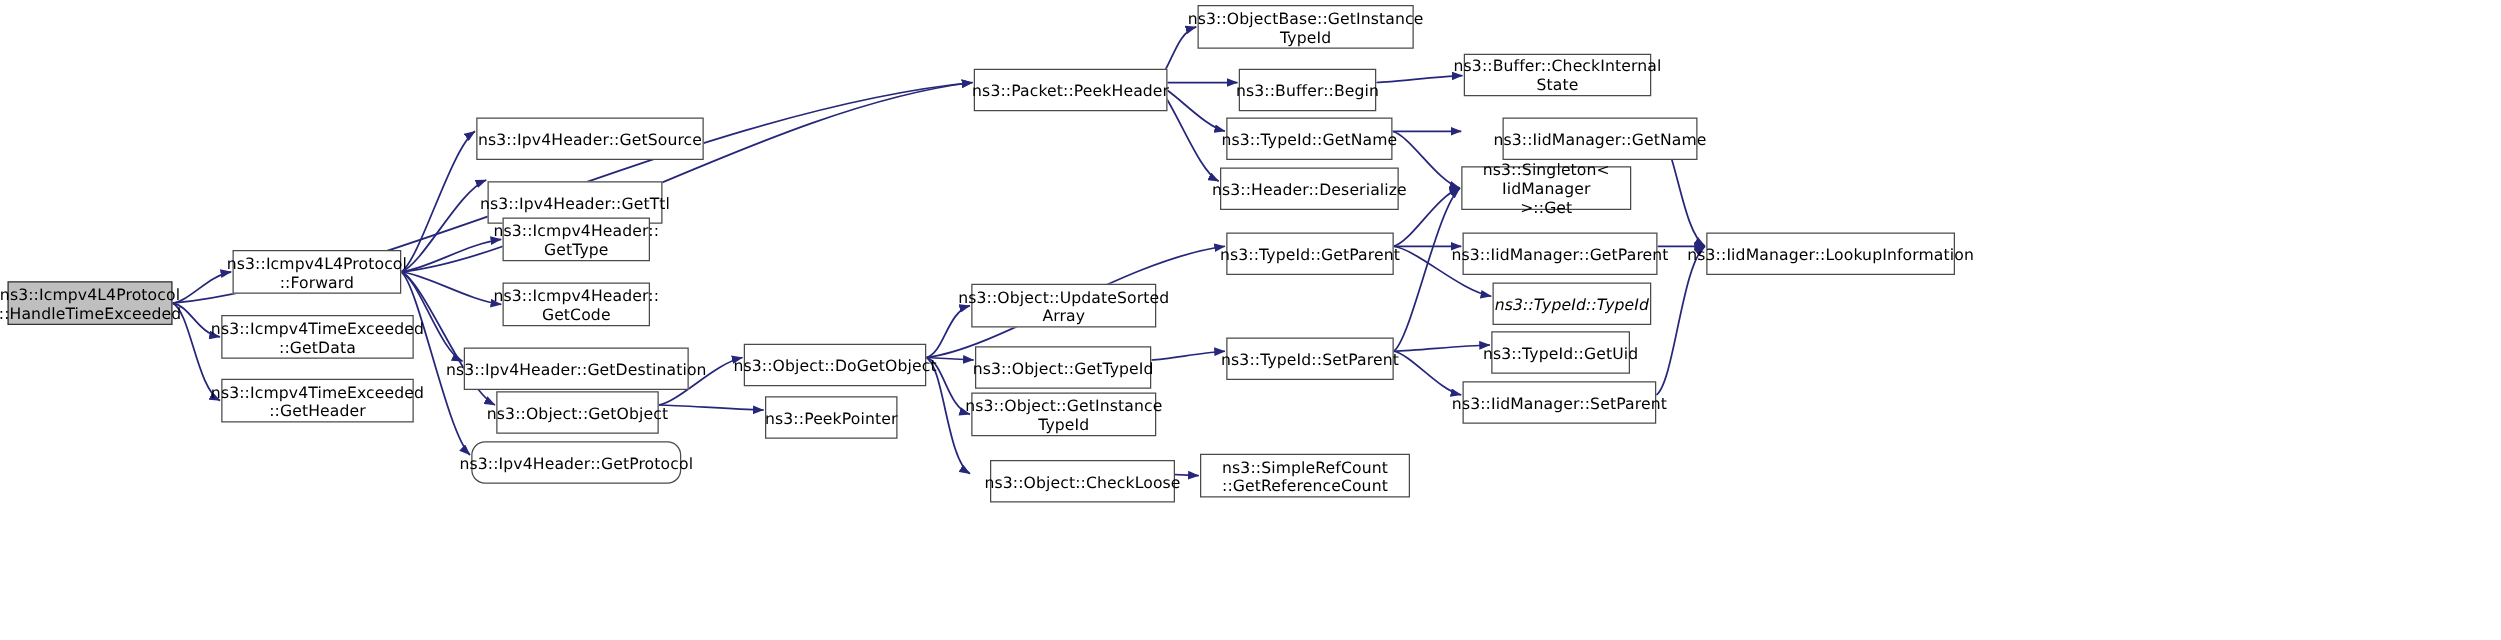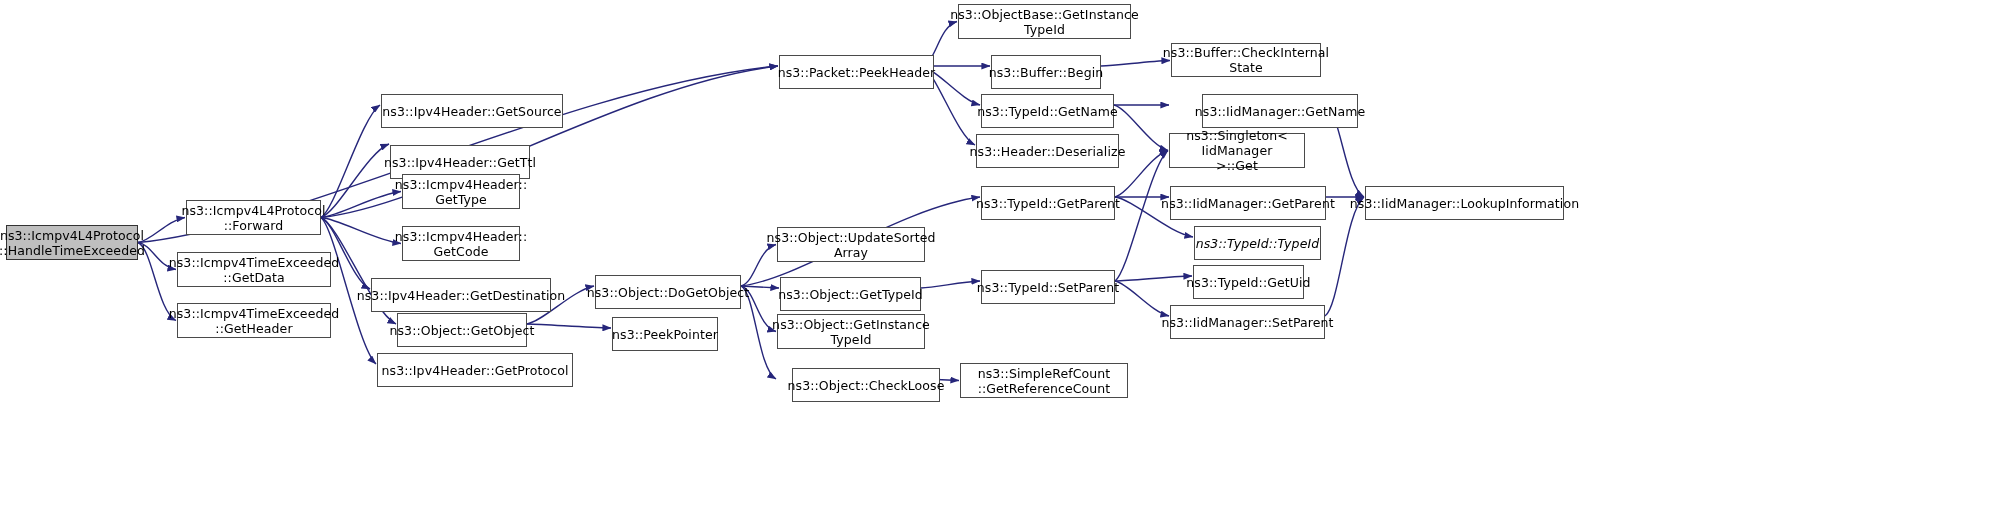--- a/index.html
+++ b/index.html
@@ -93,21 +93,21 @@
       <div class="node" style="left: 177px; top: 303px; width: 154px; height: 35px;">ns3::Icmpv4TimeExceeded
 ::GetHeader</div>
       <div class="node" style="left: 381px; top: 94px; width: 182px; height: 22px;">ns3::Ipv4Header::GetSource</div>
       <div class="node" style="left: 390px; top: 145px; width: 140px; height: 22px;">ns3::Ipv4Header::GetTtl</div>
       <div class="node" style="left: 402px; top: 174px; width: 118px; height: 35px;">ns3::Icmpv4Header::
 GetType</div>
       <div class="node" style="left: 402px; top: 226px; width: 118px; height: 35px;">ns3::Icmpv4Header::
 GetCode</div>
       <div class="node" style="left: 371px; top: 278px; width: 180px; height: 22px;">ns3::Ipv4Header::GetDestination</div>
       <div class="node" style="left: 397px; top: 313px; width: 130px; height: 22px;">ns3::Object::GetObject</div>
-      <div class="node" style="left: 377px; top: 353px; width: 196px; height: 22px;">ns3::Ipv4Header::GetProtocol</div>
+      <div class="node" style="left: 377px; top: 353px; width: 168px; height: 22px; border-radius: 11px;">ns3::Ipv4Header::GetProtocol</div>
       <div class="node" style="left: 612px; top: 317px; width: 106px; height: 22px;">ns3::PeekPointer</div>
       <div class="node" style="left: 595px; top: 275px; width: 146px; height: 22px;">ns3::Object::DoGetObject</div>
       <div class="node" style="left: 779px; top: 55px; width: 155px; height: 22px;">ns3::Packet::PeekHeader</div>
       <div class="node" style="left: 777px; top: 227px; width: 148px; height: 35px;">ns3::Object::UpdateSorted
 Array</div>
       <div class="node" style="left: 780px; top: 277px; width: 141px; height: 22px;">ns3::Object::GetTypeId</div>
       <div class="node" style="left: 777px; top: 314px; width: 148px; height: 35px;">ns3::Object::GetInstance
 TypeId</div>
       <div class="node" style="left: 761px; top: 368px; width: 148px; height: 22px; margin-left: 31px;">ns3::Object::CheckLoose</div>
       <div class="node" style="left: 958px; top: 4px; width: 173px; height: 35px;">ns3::ObjectBase::GetInstance

